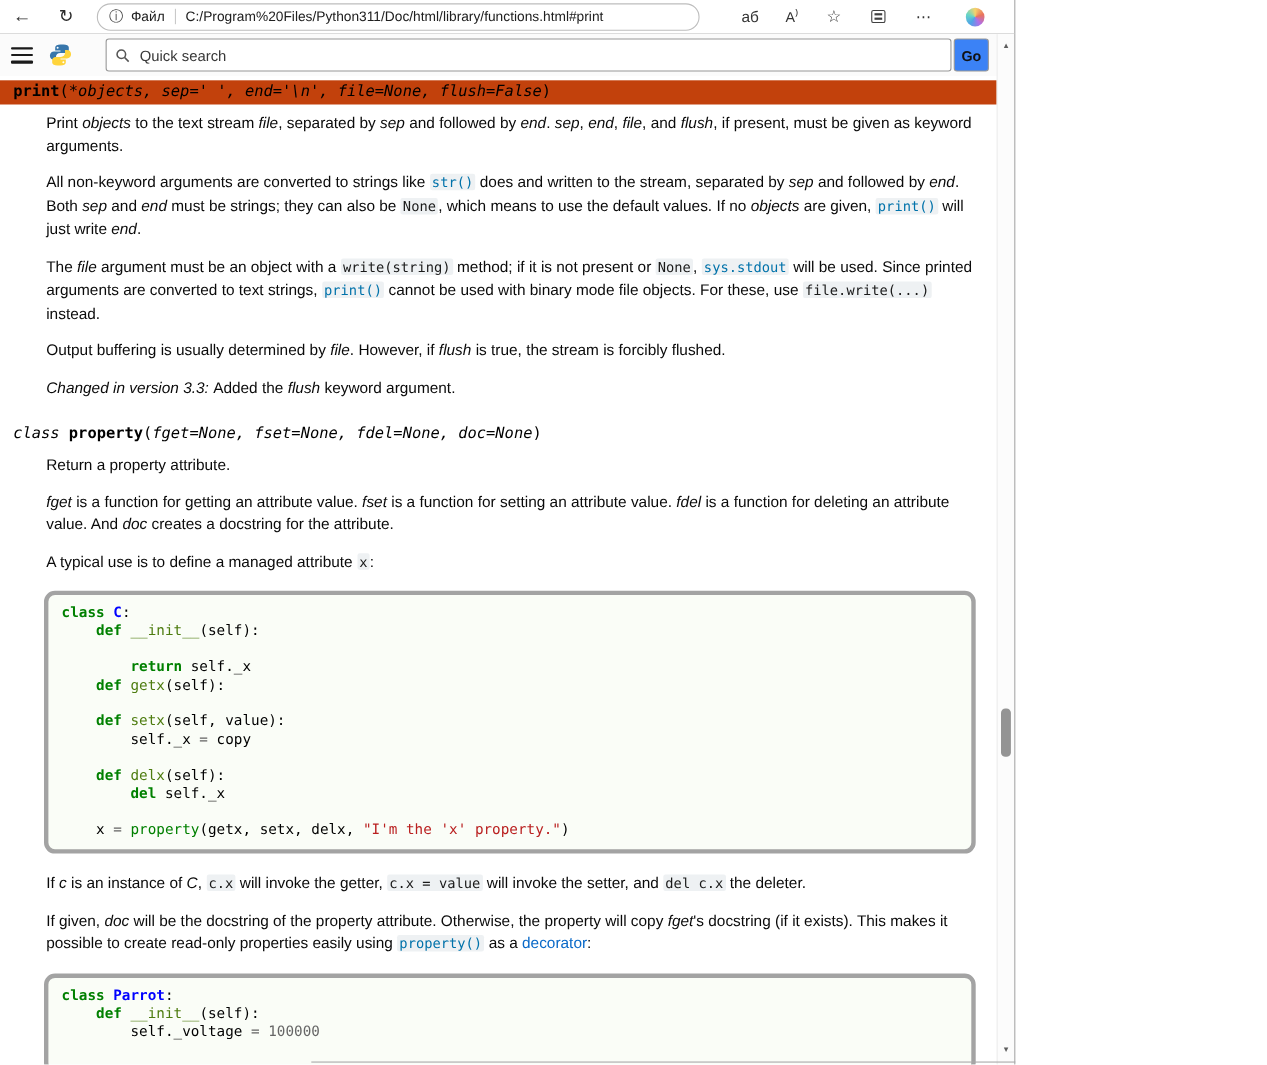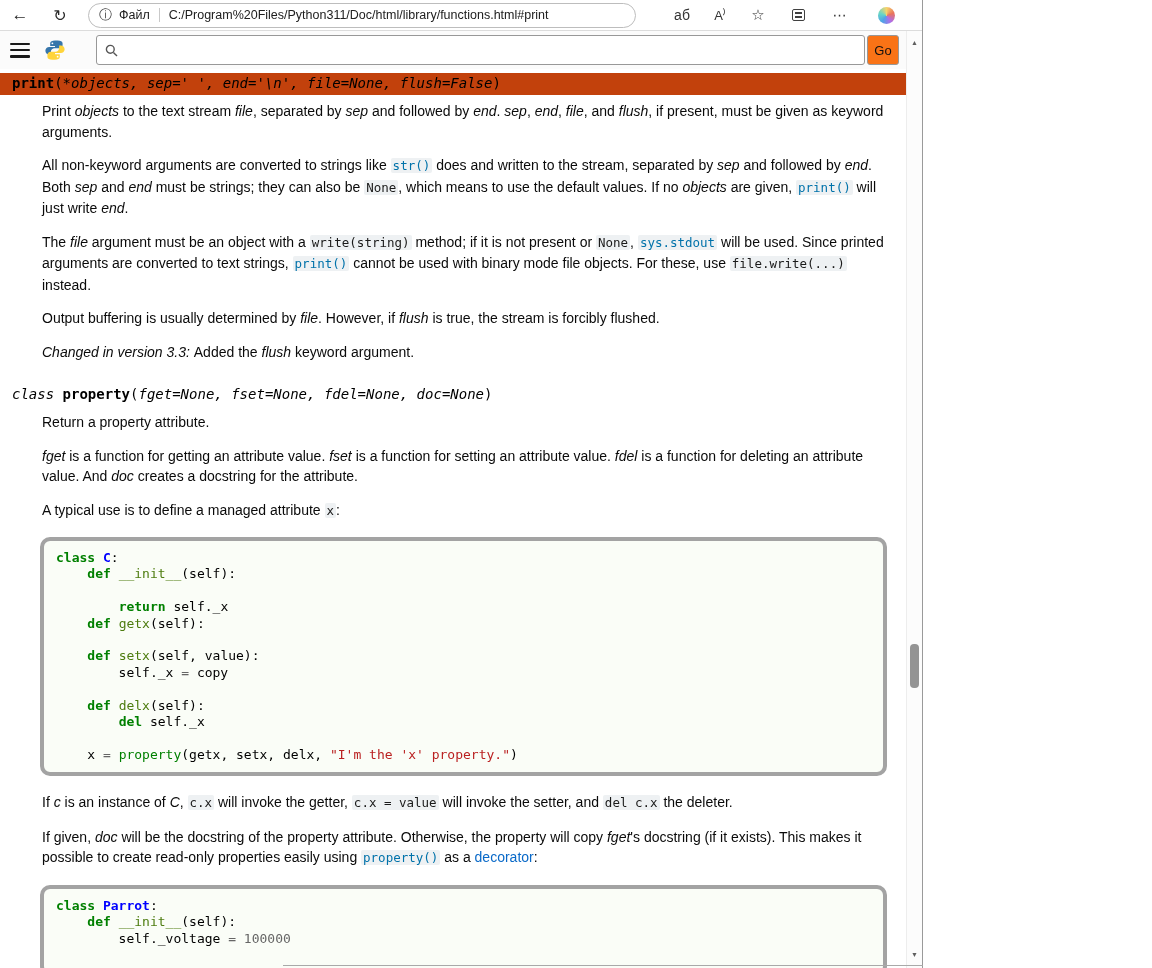--- a/index.html
+++ b/index.html
@@ -48,21 +48,21 @@
                display:flex; flex-direction:column; justify-content:space-between; cursor:pointer; }
   .hamburger span { display:block; height:2.2px; background:#1a1a1a; border-radius:1px; }
   .pylogo { margin-left:12px; width:22px; height:22px; display:inline-flex; cursor:pointer; }
   .searchbox { margin-left:30px; flex:1; height:30px; border:1px solid #989898; border-radius:3px;
                background:#fff; display:flex; align-items:center; padding:0 8px; }
   .mag { display:inline-flex; }
   .searchinput { border:none; outline:none; flex:1; font-size:13.5px; margin-left:7px;
                  font-family:"Liberation Sans", sans-serif; color:#222; background:transparent; }
   .searchinput::placeholder { color:#383838; opacity:1; }
   .gobtn { margin:0 8px 0 2px; height:30px; width:32px; border:1px solid #989898; border-radius:3px;
-           background:#f97316; font-size:13px; color:#111; cursor:pointer; }
+           background:#3b82f6; font-size:13px; color:#111; cursor:pointer;font-weight:bold; }
 
   
   dl.doc { margin:0; padding:0; }
   dt.sig { font-family:"DejaVu Sans Mono", monospace; font-size:14px; line-height:17px;
            padding:2px 0 3px 12px; color:#000; white-space:nowrap; }
   dt.sig.highlight { background:#c2410c; margin-top:4px; }
   dt.sig.plain { margin-top:22px; }
   .r-name { font-weight:bold; }
   .r-kw, .r-param { font-style:italic; }
 
@@ -144,20 +144,21 @@
             <circle fill="#ffffff" cx="19.8" cy="25.7" r="1.3"></circle>
           </svg>
         </span>
         <div class="searchbox">
           <span class="mag">
             <svg width="13" height="13" viewBox="0 0 13 13">
               <circle cx="5.3" cy="5.3" r="3.9" fill="none" stroke="#555" stroke-width="1.4"></circle>
               <line x1="8.4" y1="8.4" x2="12" y2="12" stroke="#555" stroke-width="1.4"></line>
             </svg>
           </span>
+          <input class="searchinput" placeholder="Quick search" style="">
         </div>
         <button class="gobtn">Go</button>
       </div>
 
       <dl class="doc">
         <dt class="sig highlight"><span class="r-name">print</span><span class="r-plain">(</span><span class="r-param">*objects, sep=' ', end='\n', file=None, flush=False</span><span class="r-plain">)</span></dt>
         <dd class="docbody">
           <p><span class="r-t">Print </span><span class="r-em">objects</span><span class="r-t"> to the text stream </span><span class="r-em">file</span><span class="r-t">, separated by </span><span class="r-em">sep</span><span class="r-t"> and followed by </span><span class="r-em">end</span><span class="r-t">. </span><span class="r-em">sep</span><span class="r-t">, </span><span class="r-em">end</span><span class="r-t">, </span><span class="r-em">file</span><span class="r-t">, and </span><span class="r-em">flush</span><span class="r-t">, if present, must be given as keyword arguments.</span></p>
           <p><span class="r-t">All non-keyword arguments are converted to strings like </span><span class="r-codelink">str()</span><span class="r-t"> does and written to the stream, separated by </span><span class="r-em">sep</span><span class="r-t"> and followed by </span><span class="r-em">end</span><span class="r-t">. Both </span><span class="r-em">sep</span><span class="r-t"> and </span><span class="r-em">end</span><span class="r-t"> must be strings; they can also be </span><span class="r-code">None</span><span class="r-t">, which means to use the default values. If no </span><span class="r-em">objects</span><span class="r-t"> are given, </span><span class="r-codelink">print()</span><span class="r-t"> will just write </span><span class="r-em">end</span><span class="r-t">.</span></p>
           <p><span class="r-t">The </span><span class="r-em">file</span><span class="r-t"> argument must be an object with a </span><span class="r-code">write(string)</span><span class="r-t"> method; if it is not present or </span><span class="r-code">None</span><span class="r-t">, </span><span class="r-codelink">sys.stdout</span><span class="r-t"> will be used. Since printed arguments are converted to text strings, </span><span class="r-codelink">print()</span><span class="r-t"> cannot be used with binary mode file objects. For these, use </span><span class="r-code">file.write(...)</span><span class="r-t"> instead.</span></p>

